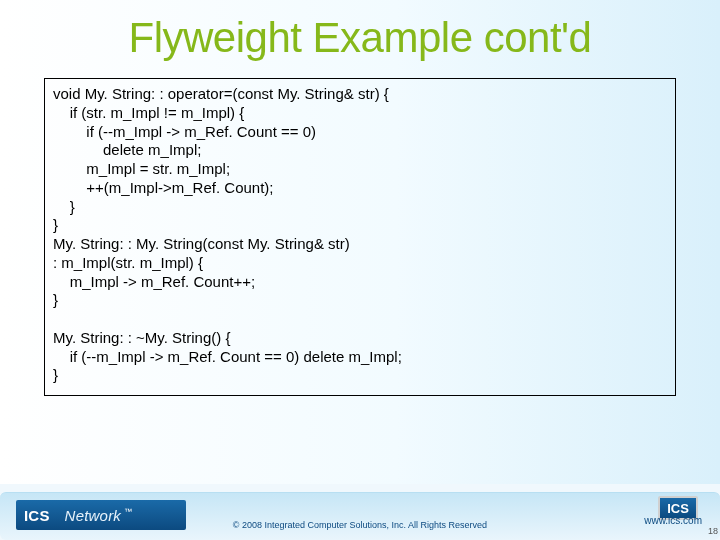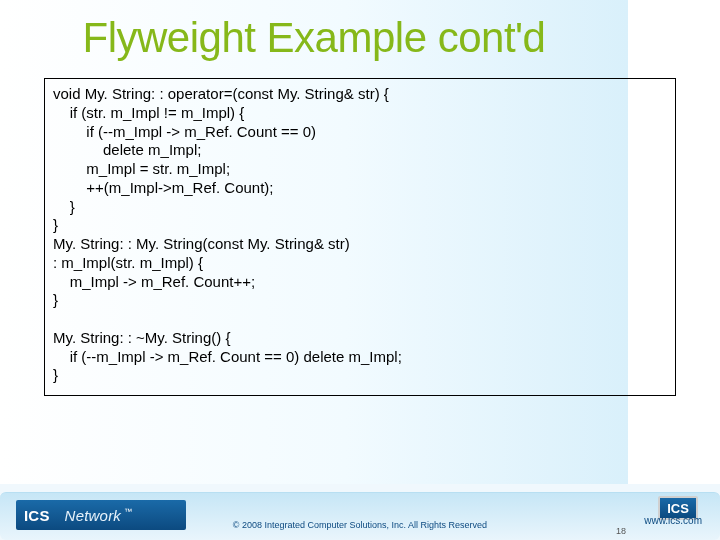--- a/index.html
+++ b/index.html
@@ -1,18 +1,18 @@
 <!DOCTYPE html>
 <html><head>
 <meta charset="utf-8">
 <style>
   * { margin: 0; padding: 0; box-sizing: border-box; }
   html, body { width: 720px; height: 540px; overflow: hidden; background: #fff; font-family: Arial, Helvetica, sans-serif; }
   .slide {
-    width: 628px; height: 540px; position: relative;
+    width: 720px; height: 540px; position: relative;
     background: linear-gradient(to right, #ffffff 0%, #f2fbff 55%, #d9f0fb 100%);
   }
   .title {
     width: 100%;
     text-align: center;
     font-size: 42px;
     font-weight: 400;
     color: #86b81a;
     letter-spacing: -0.5px;
     padding-top: 14px;

